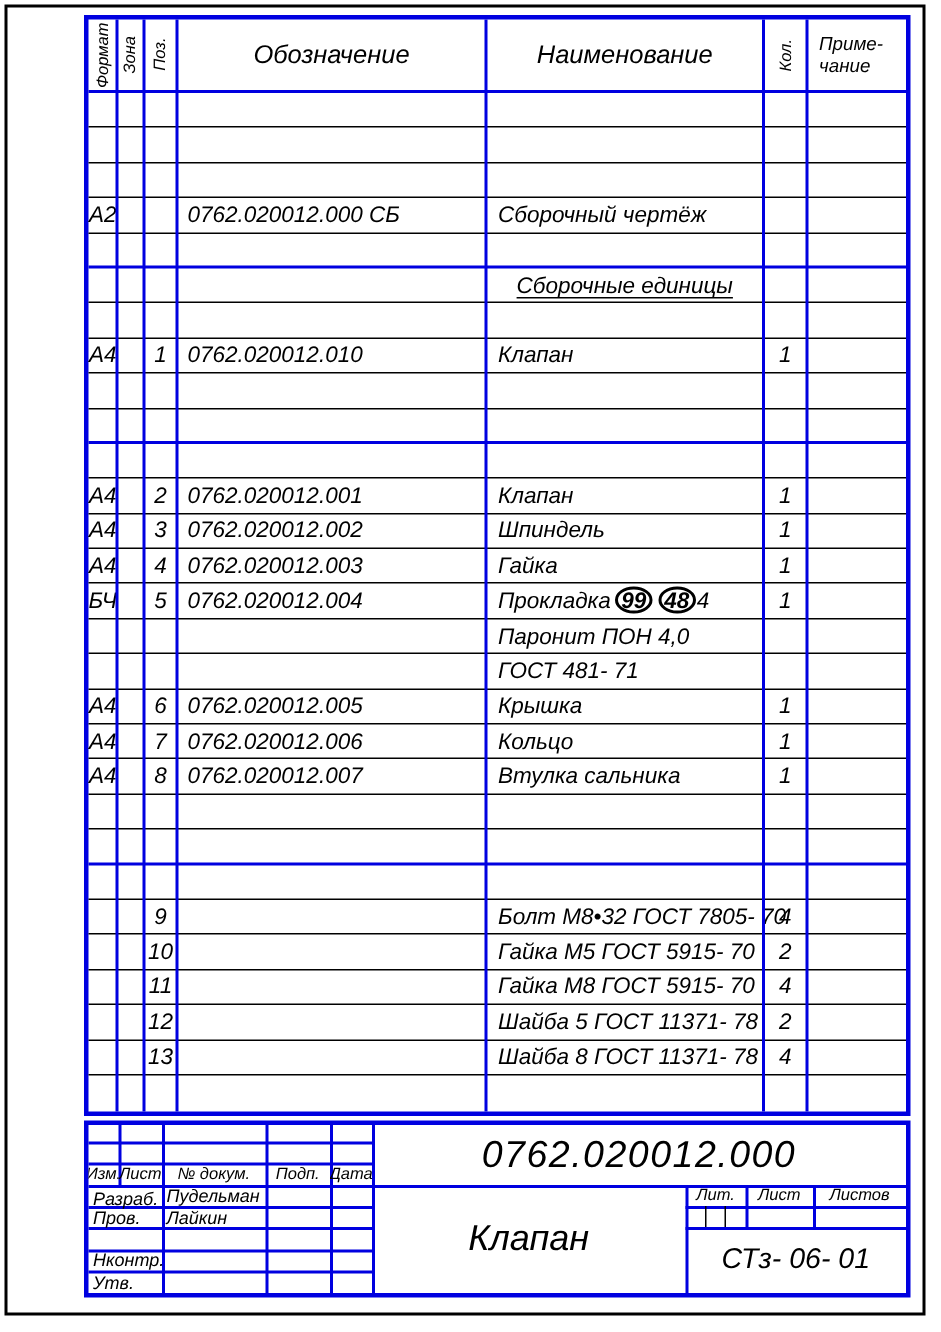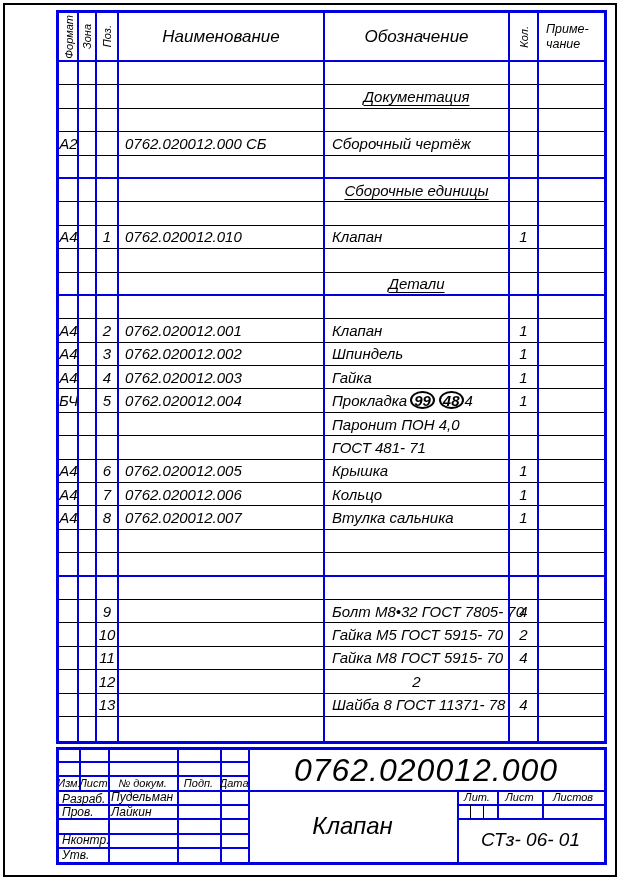--- a/index.html
+++ b/index.html
@@ -32,21 +32,21 @@
   
   .title-block{position:absolute;left:56px;top:747px;width:551px;height:118px;
                border:3px solid var(--blue);box-sizing:border-box;background:#fff;}
   .tb-h{position:absolute;height:2px;background:var(--blue);}
   .tb-v{position:absolute;width:2px;background:var(--blue);}
   .tb-vk{position:absolute;width:1px;background:#000;}
   .tb-txt{position:absolute;display:flex;align-items:center;justify-content:center;
           font-size:11px;white-space:nowrap;overflow:hidden;}
   .tb-left{justify-content:flex-start;padding-left:3px;box-sizing:border-box;font-size:12px;}
   .tb-designation{position:absolute;left:189px;top:0;width:356px;height:40px;display:flex;
-                  align-items:center;justify-content:center;font-size:32px;letter-spacing:1px;}
+                  align-items:center;justify-content:center;font-size:25px;letter-spacing:1px;}
   .tb-product{position:absolute;left:189px;top:40px;width:209px;height:72px;display:flex;
               align-items:center;justify-content:center;font-size:24px;}
   .tb-doccode{position:absolute;left:398px;top:68px;width:147px;height:44px;display:flex;
               align-items:center;justify-content:center;font-size:19px;}
   :root{--blue:#0000e0;}
 </style>
 </head>
 <body>
 
 <div class="page">
@@ -56,22 +56,22 @@
     <div class="spec-header">
       <div class="cell">
           <span class="vtext">Формат</span>
         </div>
       <div class="cell">
           <span class="vtext">Зона</span>
         </div>
       <div class="cell">
           <span class="vtext">Поз.</span>
         </div>
+      <div class="cell hdr-big">Обозначение</div>
       <div class="cell hdr-big">Наименование</div>
-      <div class="cell hdr-big">Обозначение</div>
       <div class="cell">
           <span class="vtext">Кол.</span>
         </div>
       <div class="cell note-h">
         <span>Приме-</span>
         <span>чание</span>
       </div>
     </div>
     <div class="spec-body" id="spec-body">
         <div class="spec-row">
@@ -81,21 +81,20 @@
           <div class="cell c-desig"></div>
           <div class="cell c-name"></div>
           <div class="cell"></div>
           <div class="cell"></div>
         </div>
         <div class="spec-row">
           <div class="cell"></div>
           <div class="cell"></div>
           <div class="cell"></div>
           <div class="cell c-desig"></div>
-          <div class="cell c-name section">Документация</div>
           <div class="cell"></div>
           <div class="cell"></div>
         </div>
         <div class="spec-row">
           <div class="cell"></div>
           <div class="cell"></div>
           <div class="cell"></div>
           <div class="cell c-desig"></div>
           <div class="cell c-name"></div>
           <div class="cell"></div>
@@ -153,21 +152,20 @@
           <div class="cell c-desig"></div>
           <div class="cell c-name"></div>
           <div class="cell"></div>
           <div class="cell"></div>
         </div>
         <div class="spec-row blue-bottom">
           <div class="cell"></div>
           <div class="cell"></div>
           <div class="cell"></div>
           <div class="cell c-desig"></div>
-          <div class="cell c-name section">Детали</div>
           <div class="cell"></div>
           <div class="cell"></div>
         </div>
         <div class="spec-row">
           <div class="cell"></div>
           <div class="cell"></div>
           <div class="cell"></div>
           <div class="cell c-desig"></div>
           <div class="cell c-name"></div>
           <div class="cell"></div>
@@ -305,20 +303,21 @@
           <div class="cell c-desig"></div>
           <div class="cell c-name">Гайка М8 ГОСТ 5915- 70</div>
           <div class="cell">4</div>
           <div class="cell"></div>
         </div>
         <div class="spec-row">
           <div class="cell"></div>
           <div class="cell"></div>
           <div class="cell">12</div>
           <div class="cell c-desig"></div>
+          <div class="cell c-name">Шайба 5 ГОСТ 11371- 78</div>
           <div class="cell">2</div>
           <div class="cell"></div>
         </div>
         <div class="spec-row">
           <div class="cell"></div>
           <div class="cell"></div>
           <div class="cell">13</div>
           <div class="cell c-desig"></div>
           <div class="cell c-name">Шайба 8 ГОСТ 11371- 78</div>
           <div class="cell">4</div>

